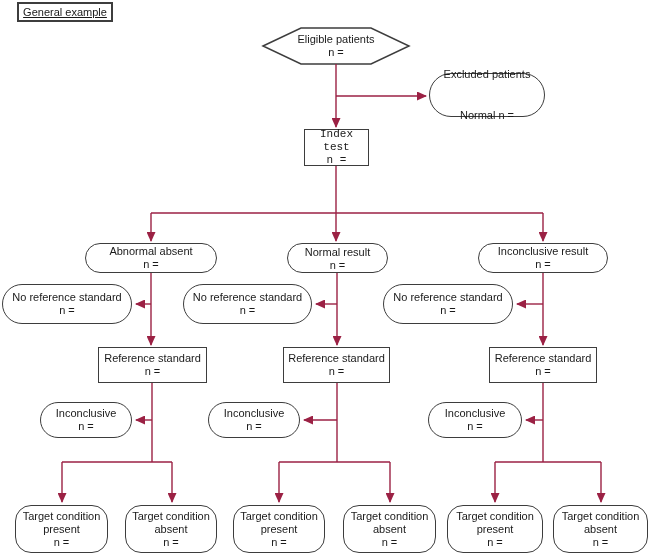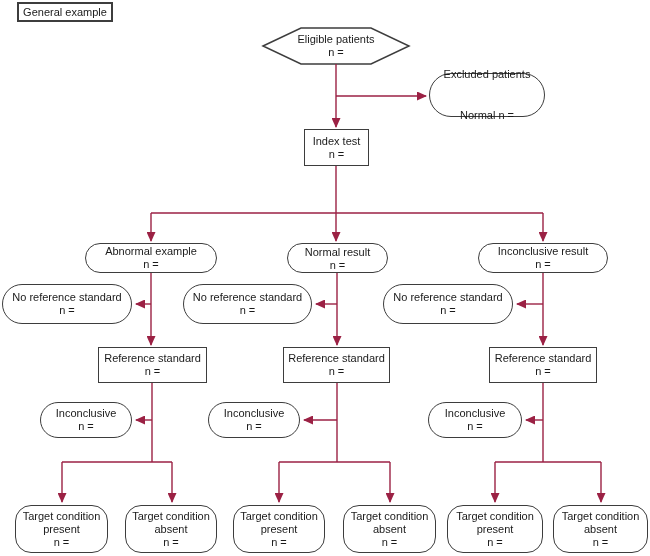--- a/index.html
+++ b/index.html
@@ -58,20 +58,21 @@
   .title-box {
     position: absolute;
     z-index: 2;
     box-sizing: border-box;
     border: 2px solid var(--shape-border, #3d3d3d);
     background: #ffffff;
     display: flex;
     align-items: center;
     justify-content: center;
     font-size: 11px;
+    text-decoration: underline;
   }
   .node span, .title-box span { display: block; }
 </style>
 </head>
 <body>
 
 <div class="canvas">
 
   <svg class="arrow-layer" width="650" height="556" viewBox="0 0 650 556" xmlns="http://www.w3.org/2000/svg">
     <defs>
@@ -125,27 +126,27 @@
   <div class="node plain" style="left:263px; top:29px; width:146px; height:34px;">
     <span>Eligible patients</span>
     <span>n =</span>
   </div>
 
   <div class="node" style="left:429px; top:73px; width:116px; height:44px; border-radius:22px;gap:28px;">
     <span>Excluded patients</span>
     <span>Normal n =</span>
   </div>
 
-  <div class="node" style="left:304px; top:129px; width:65px; height:37px;">
+  <div class="node" style="left:304px; top:129px; width:65px; height:37px;font-family:Liberation Mono, monospace;">
     <span>Index test</span>
     <span>n =</span>
   </div>
 
   <div class="node" style="left:85px; top:243px; width:132px; height:30px; border-radius:15px;">
-    <span>Abnormal example</span>
+    <span>Abnormal absent</span>
     <span>n =</span>
   </div>
   <div class="node" style="left:287px; top:243px; width:101px; height:30px; border-radius:15px;justify-content:flex-end;">
     <span>Normal result</span>
     <span>n =</span>
   </div>
   <div class="node" style="left:478px; top:243px; width:130px; height:30px; border-radius:15px;">
     <span>Inconclusive result</span>
     <span>n =</span>
   </div>

